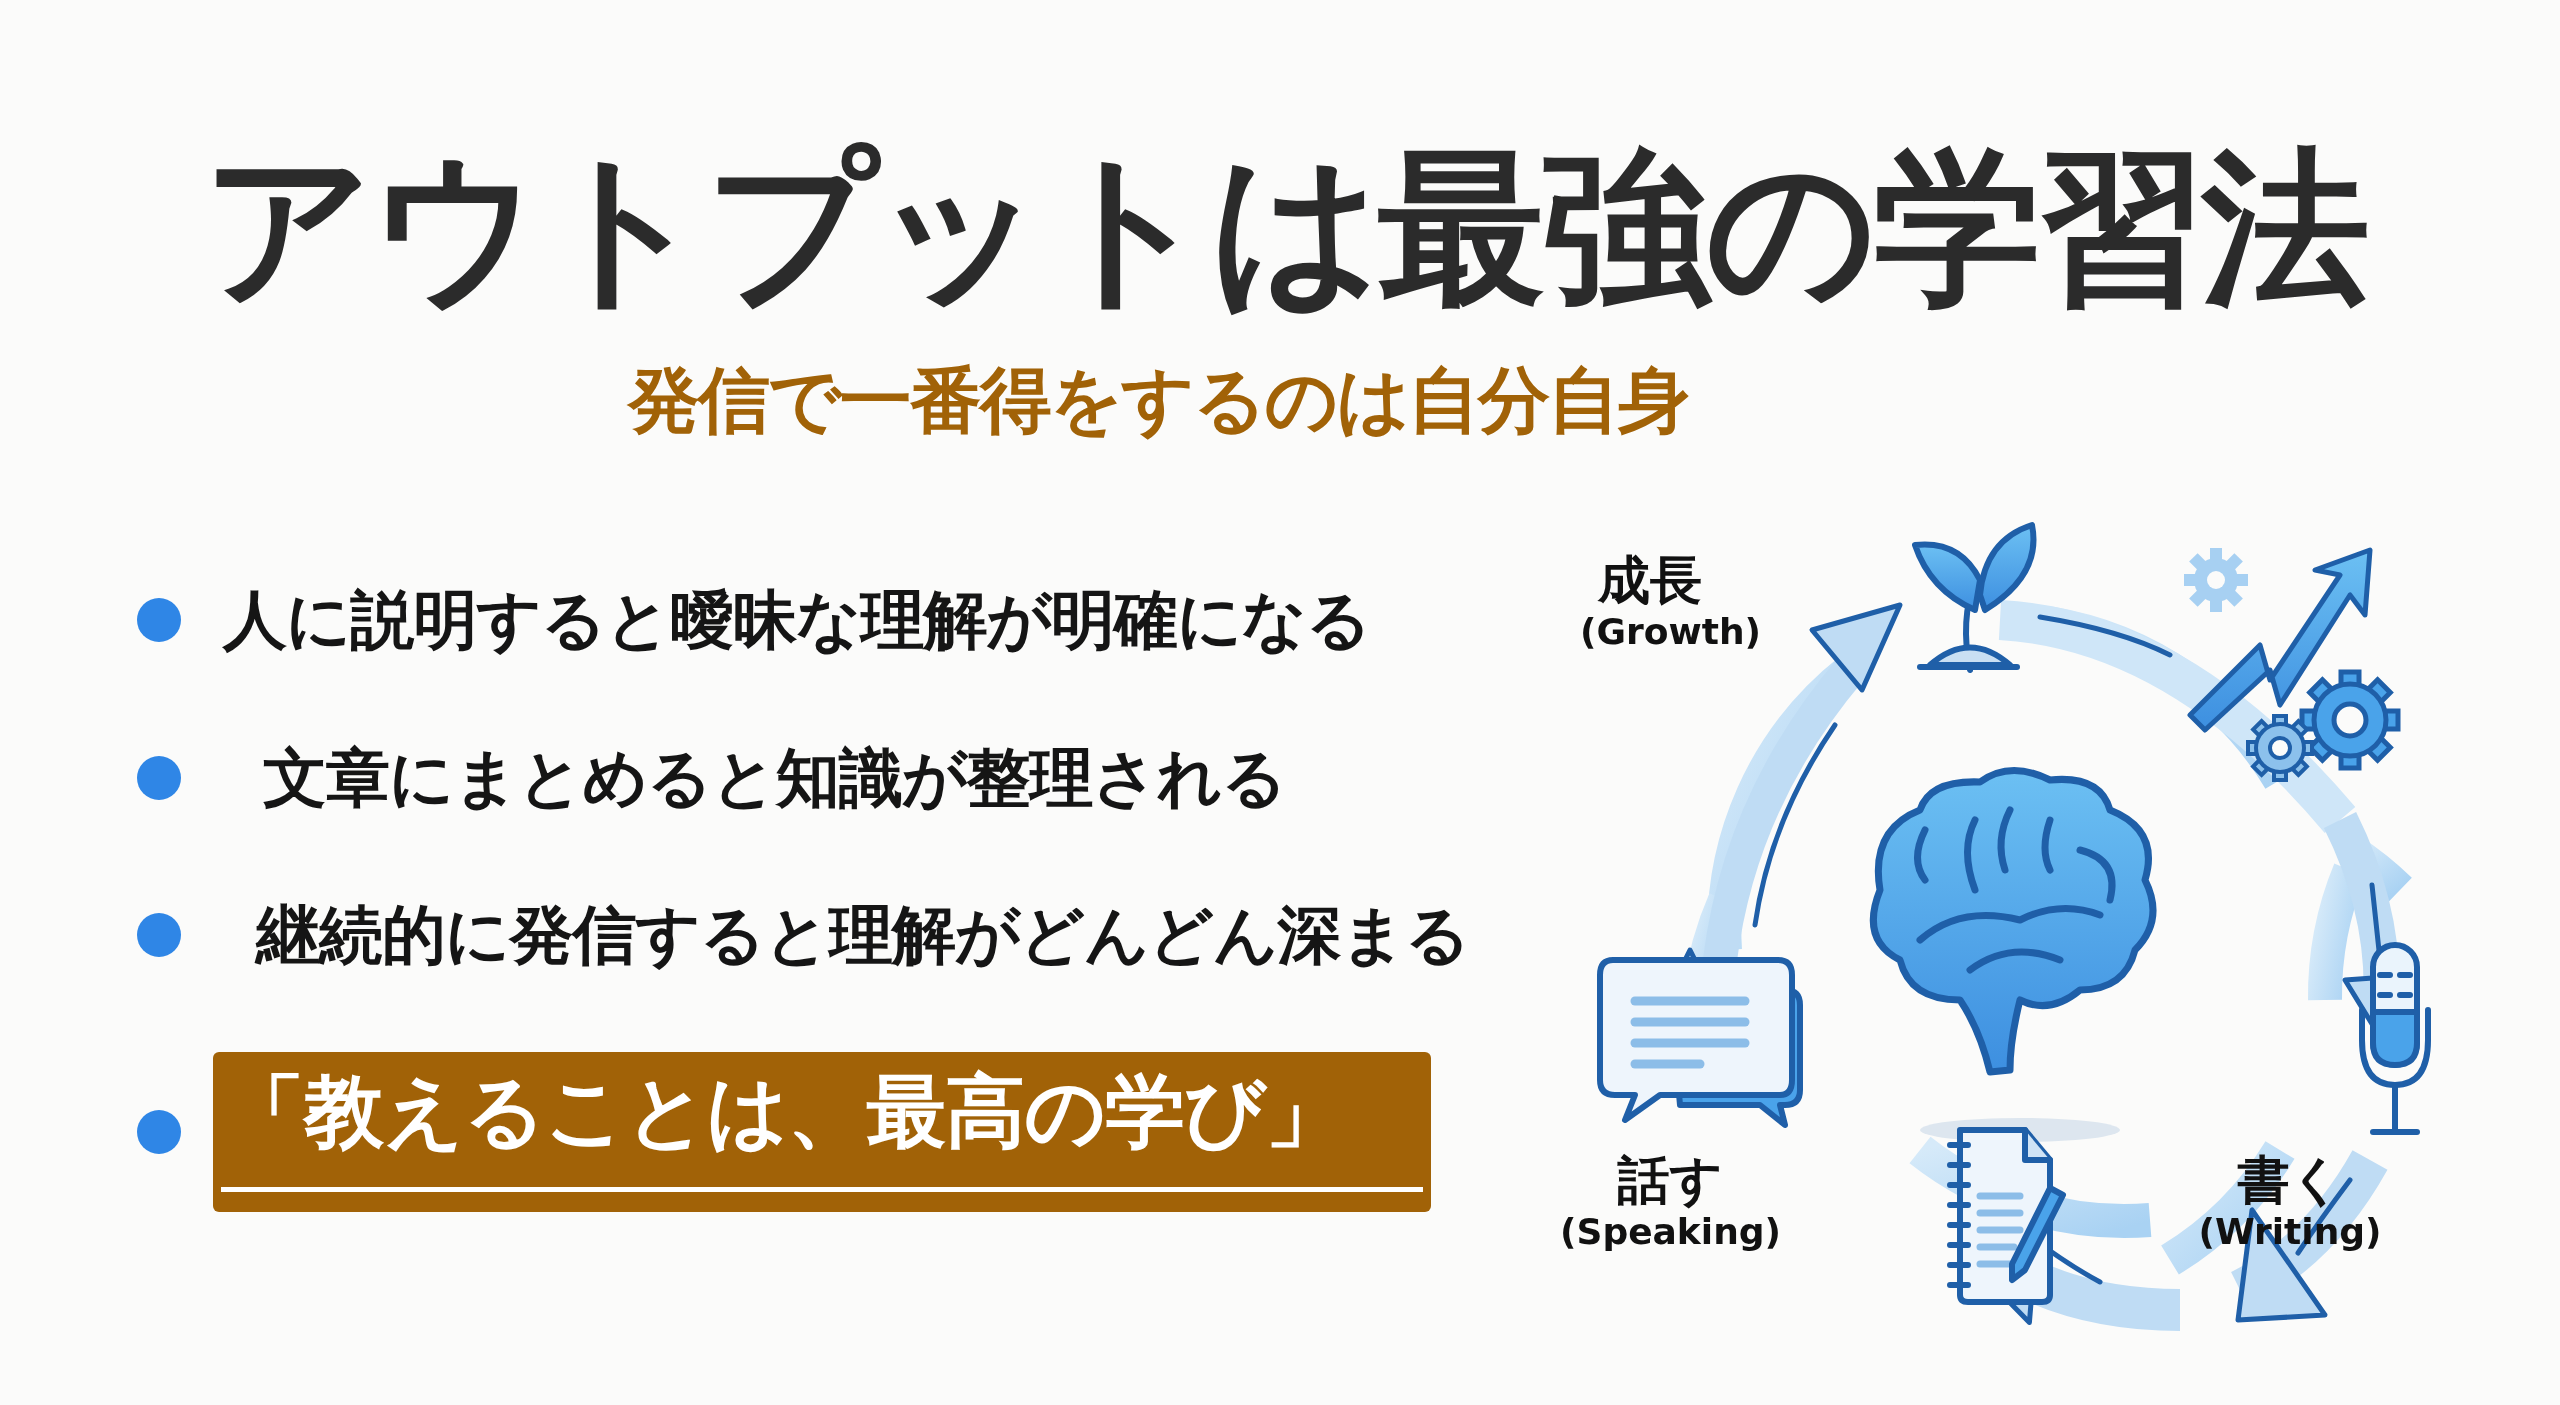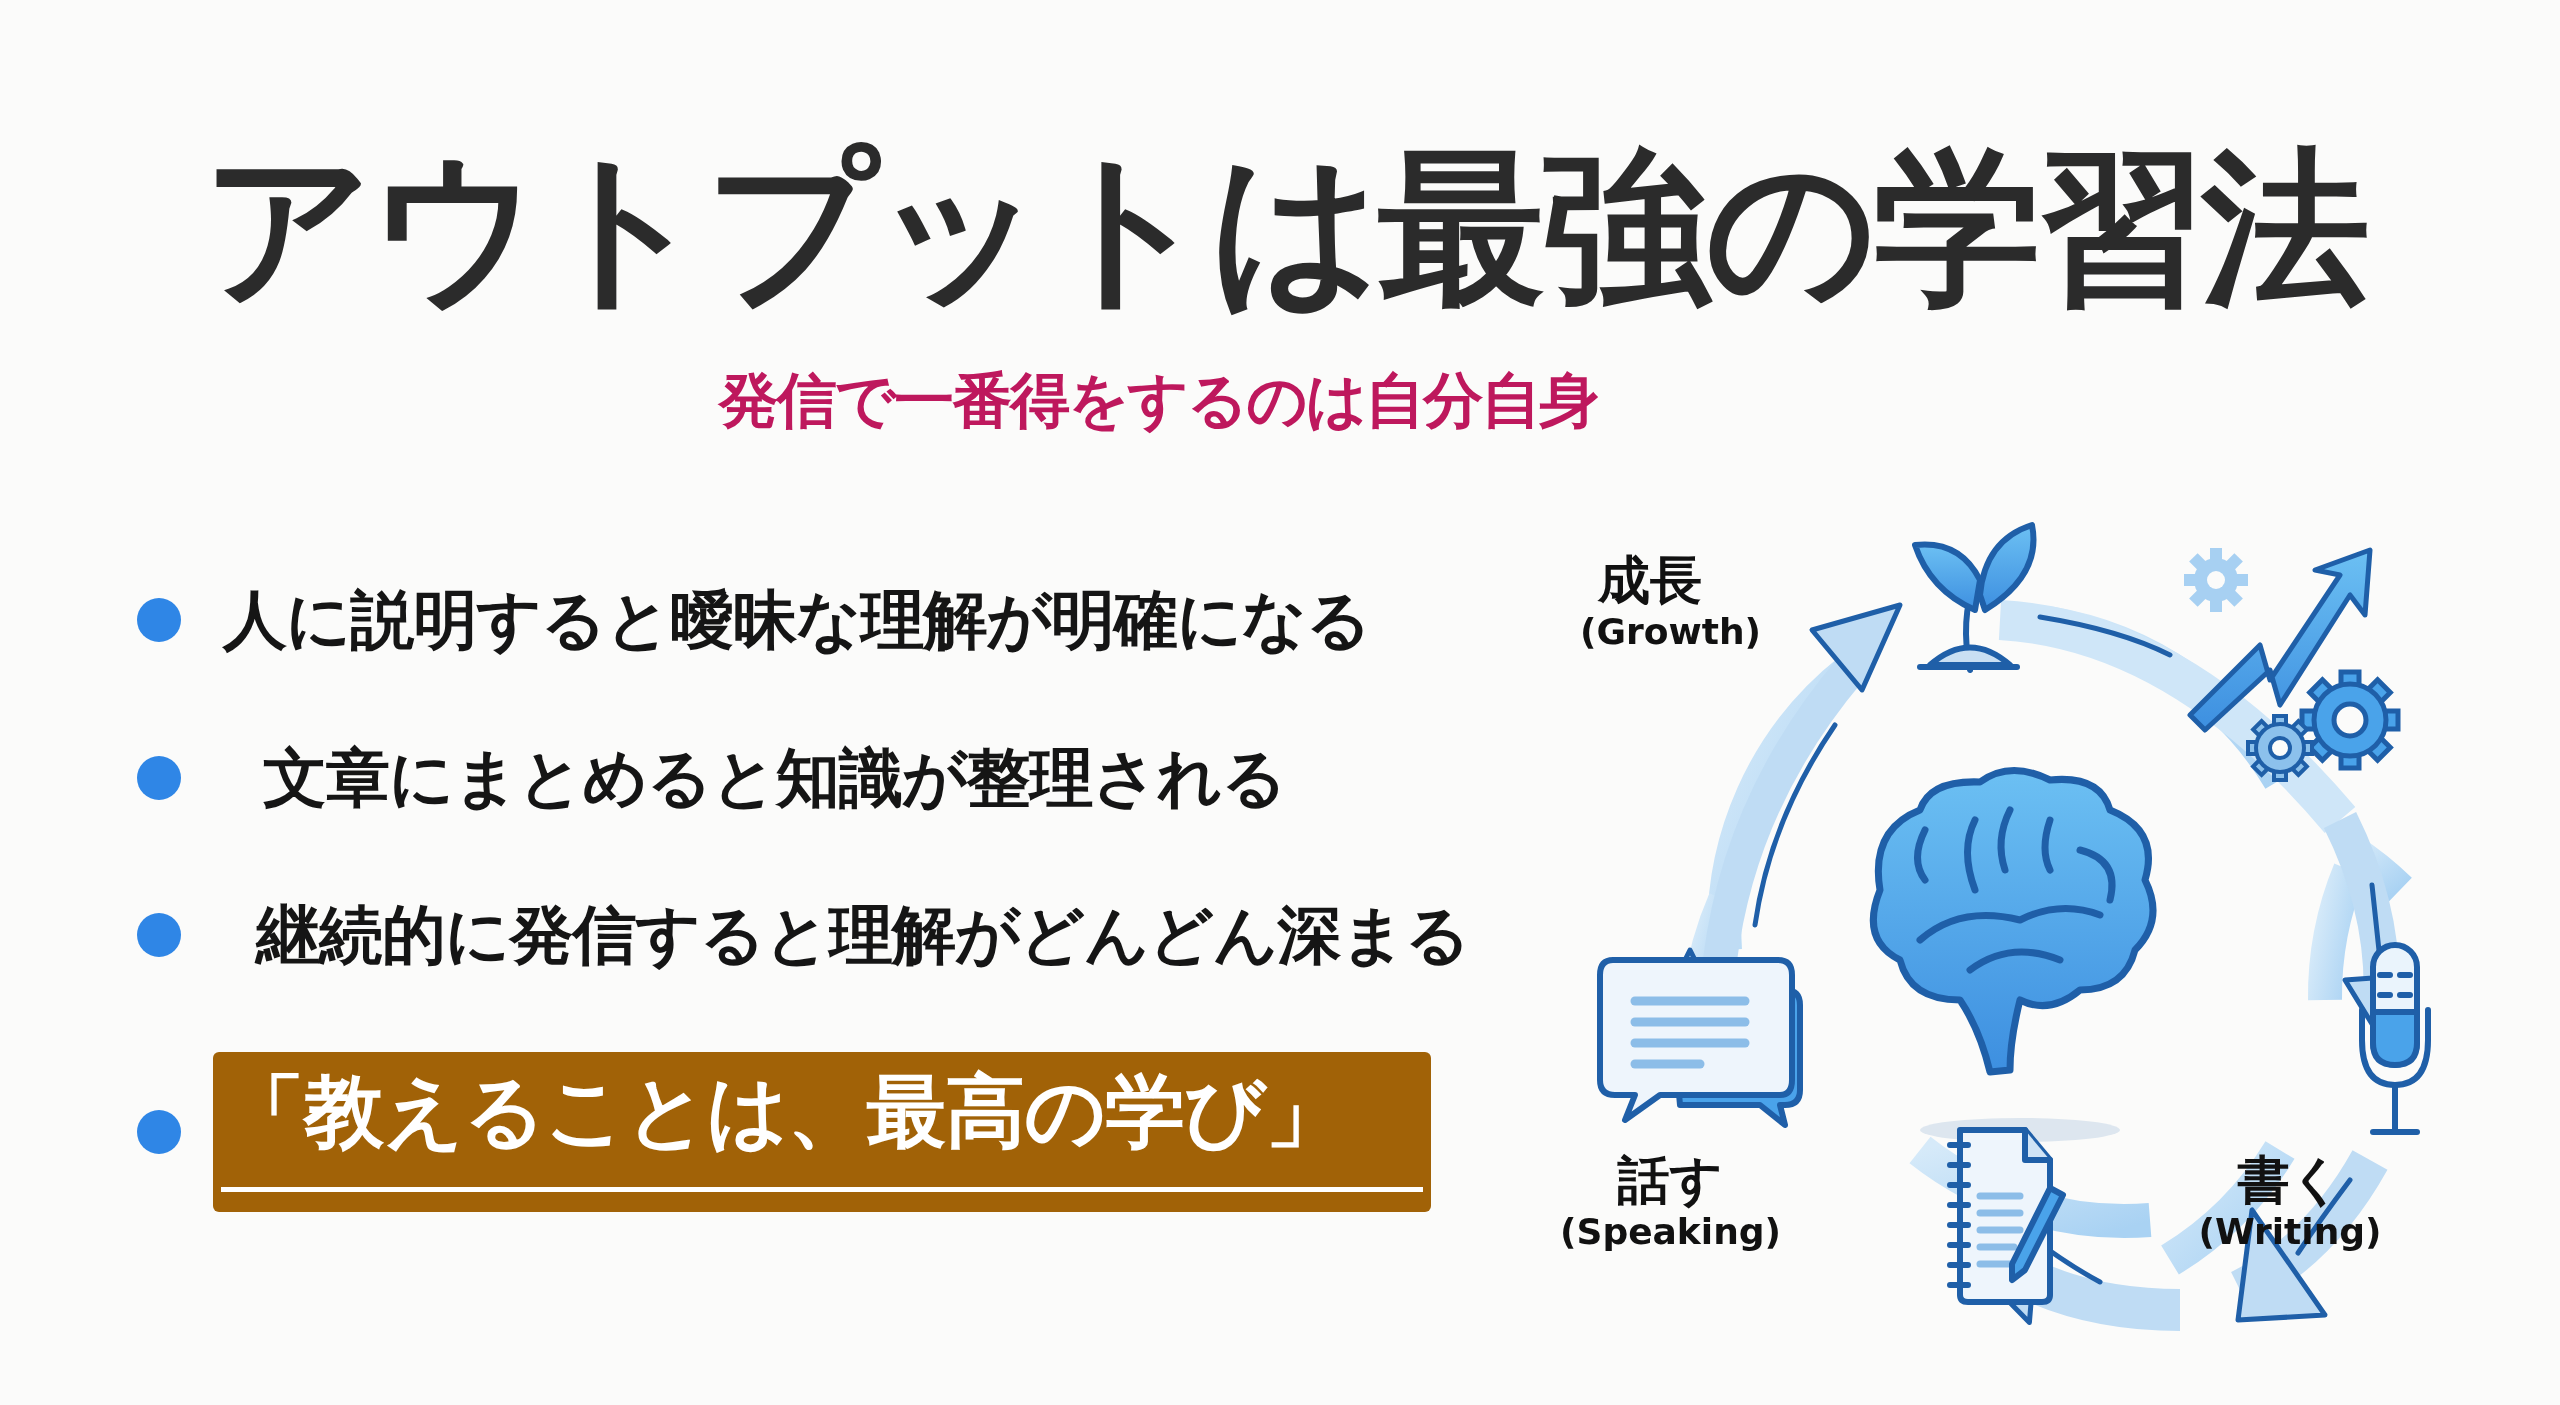--- a/index.html
+++ b/index.html
@@ -9,21 +9,21 @@
     font-family:"DejaVu Sans", "Liberation Sans", sans-serif;
     position:relative;
   }
   .title {
     position:absolute; left:4px; top:128px; width:2560px; text-align:center;
     font-size:168px; font-weight:bold; color:#2b2b2b; letter-spacing:-4px;
     line-height:200px;
   }
   .subtitle {
     position:absolute; left:0; top:340px; width:2316px; text-align:center;
-    font-size:60px; font-weight:bold; color:#be185d; letter-spacing:-2px;
+    font-size:72px; font-weight:bold; color:#a16207; letter-spacing:-2px;
     line-height:120px;
   }
   .bullets { position:absolute; left:0; top:0; }
   .bullet {
     position:absolute; left:137px; height:90px; display:flex; align-items:center;
   }
   .dot {
     width:44px; height:44px; border-radius:50%; background:#2f86e6; flex:none;
   }
   .bullet-text {

